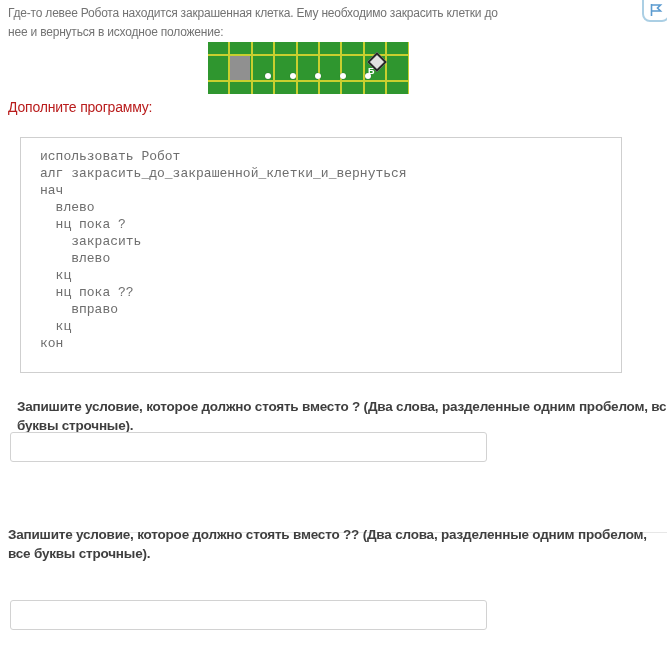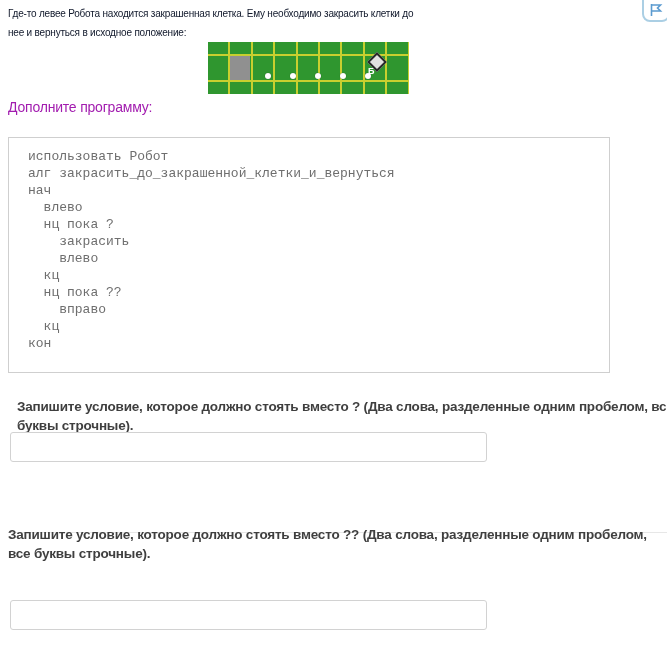--- a/index.html
+++ b/index.html
@@ -4,22 +4,22 @@
 <style>
   html,body{margin:0;padding:0;}
   body{
     width:667px;height:659px;position:relative;overflow:hidden;
     background:#ffffff;
     font-family:"Liberation Sans","DejaVu Sans",sans-serif;
     color:#4e4e4e;
   }
   .intro{
     position:absolute;left:8px;top:4px;
-    font-size:10px;line-height:19px;letter-spacing:-0.2px;
-    white-space:pre;color:#0f172a;
+    font-size:12px;line-height:19px;letter-spacing:-0.2px;
+    white-space:pre;color:#737373;
   }
   .flag-btn{
     position:absolute;left:642px;top:-10px;width:28px;height:32px;
     background:#fff;border:2px solid #abcfe4;border-radius:8px;
     box-sizing:border-box;cursor:pointer;padding:0;
   }
   .flag-btn svg{position:absolute;left:5px;top:11px;}
   
   .robot-field{
     position:absolute;left:208px;top:42px;width:201px;height:52px;
@@ -41,24 +41,24 @@
     background:#e2e2e2;border:2px solid #2a2a2a;
     transform:rotate(45deg);box-sizing:border-box;
   }
   .robot-label{
     position:absolute;left:160px;top:24px;
     font-size:9px;font-weight:bold;color:#ffffff;line-height:10px;
   }
   
   .prompt{
     position:absolute;left:8px;top:99px;
-    font-size:14px;letter-spacing:-0.2px;color:#a21caf;
+    font-size:14px;letter-spacing:-0.2px;color:#b91c1c;
   }
   .code-box{
-    position:absolute;left:8px;top:137px;width:602px;height:236px;
+    position:absolute;left:20px;top:137px;width:602px;height:236px;
     box-sizing:border-box;border:1px solid #cfcfcf;background:#ffffff;
     margin:0;padding:10px 0 0 19px;
     font-family:"Liberation Mono","DejaVu Sans Mono",monospace;
     font-size:13px;line-height:17px;color:#6e6e6e;white-space:pre;
   }
   
   .q-text{
     position:absolute;left:8px;
     font-size:13.5px;line-height:19px;font-weight:bold;
     letter-spacing:-0.2px;color:#3f3f3f;white-space:pre;

